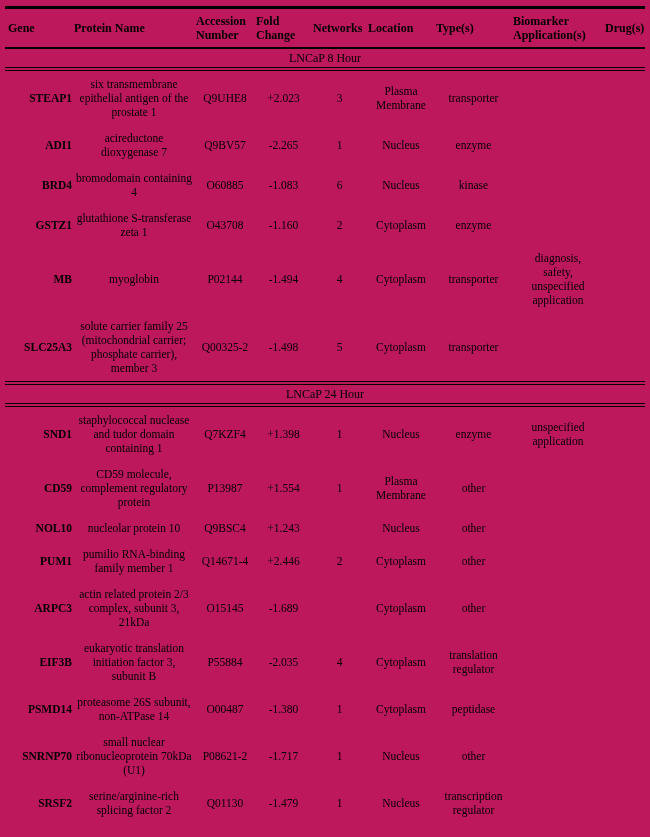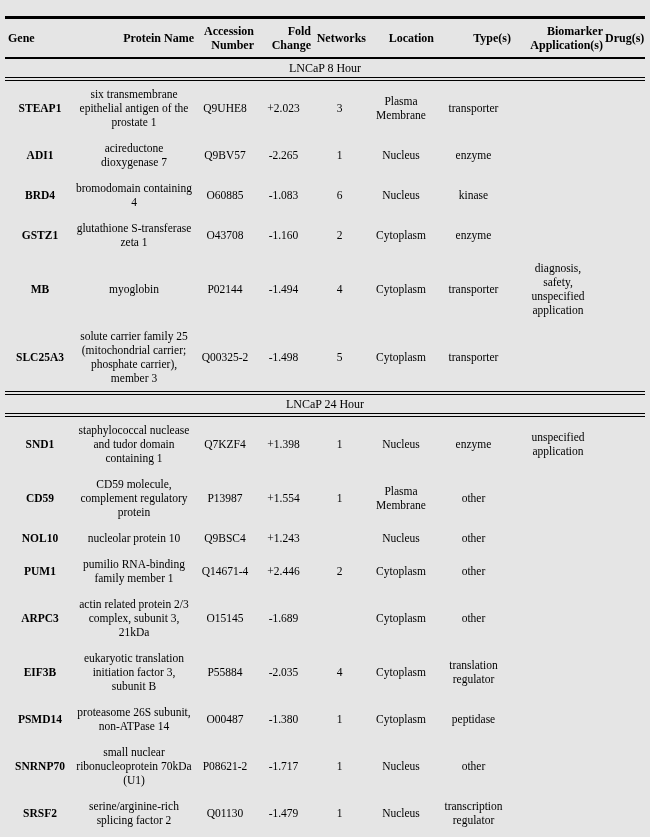--- a/index.html
+++ b/index.html
@@ -6,22 +6,22 @@
     margin: 0;
     padding: 0;
     background: #ffffff;
     color: #000000;
     font-family: "Liberation Serif", "DejaVu Serif", serif;
   }
   .page {
     width: 650px;
     height: 837px;
     box-sizing: border-box;
-    padding: 16px 5px 0 5px;
-    background: #e5e5e5;
+    padding: 6px 5px 0 5px;
+    background: #be185d;
     overflow: hidden;
   }
   table.data-table {
     border-collapse: collapse;
     table-layout: fixed;
     width: 640px;
     border-top: 3px solid #000;
   }
   col.c-gene      { width: 68px; }
   col.c-protein   { width: 122px; }
@@ -30,37 +30,37 @@
   col.c-networks  { width: 55px; }
   col.c-location  { width: 68px; }
   col.c-types     { width: 77px; }
   col.c-biomarker { width: 92px; }
   col.c-drugs     { width: 41px; }
 
   thead th {
     font-weight: bold;
     font-size: 12px;
     line-height: 14px;
-    text-align: right;
+    text-align: left;
     vertical-align: middle;
     padding: 5px 1px;
     border-bottom: 2px solid #000;
   }
   thead th.h-gene { text-align: left; padding-left: 3px; }
 
   td {
     font-size: 11.5px;
     line-height: 14px;
     text-align: center;
     vertical-align: middle;
     padding: 6px 1px;
     word-wrap: break-word;
   }
   td.col-gene {
-    text-align: center;
+    text-align: right;
     font-weight: bold;
     padding-left: 3px;
   }
   td.col-biomarker { padding-left: 15px; padding-right: 15px; margin-top: 44px; }
   td.col-protein_name { padding-left: 3px; padding-right: 3px; margin-left: 17px; }
 
   tr.section-row td {
     font-weight: normal;
     font-size: 12px;
     padding: 2px 0;

